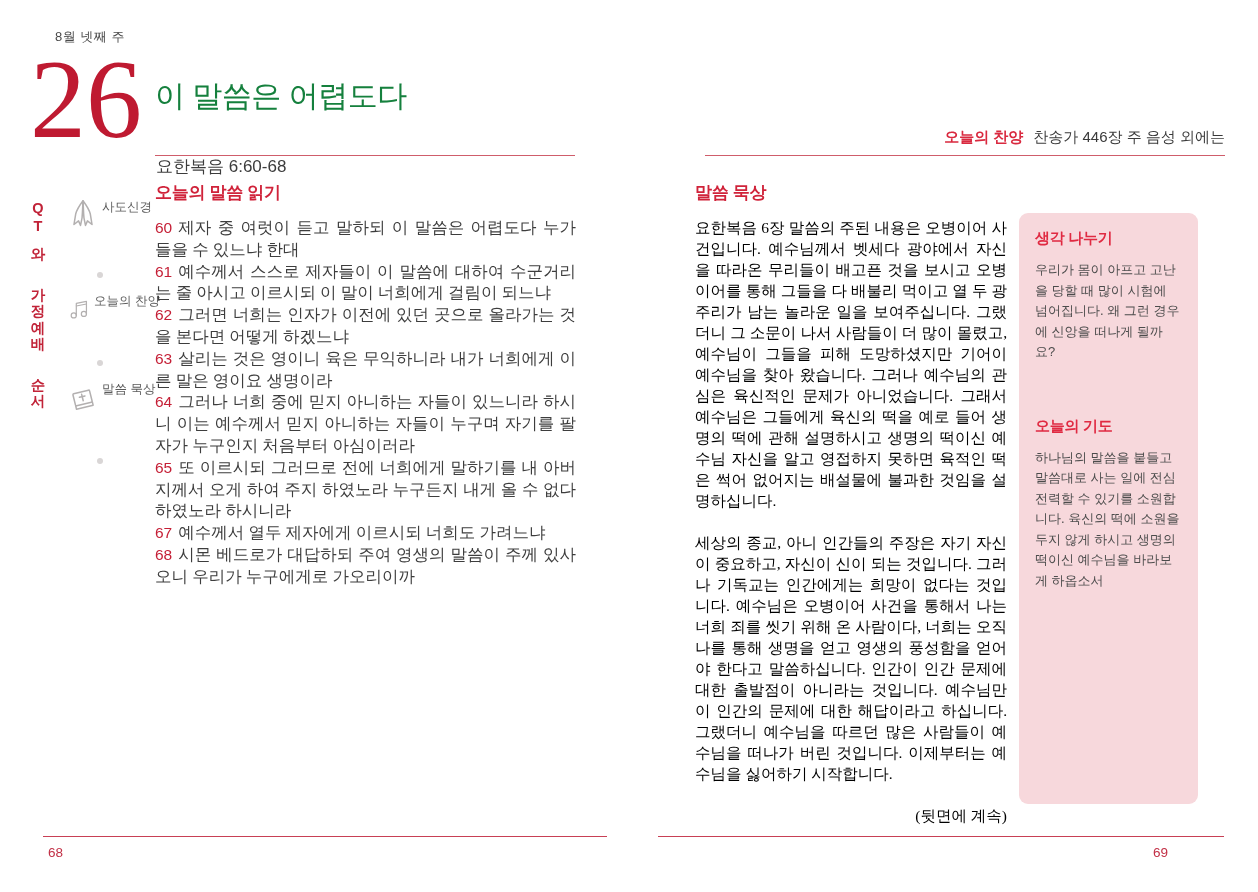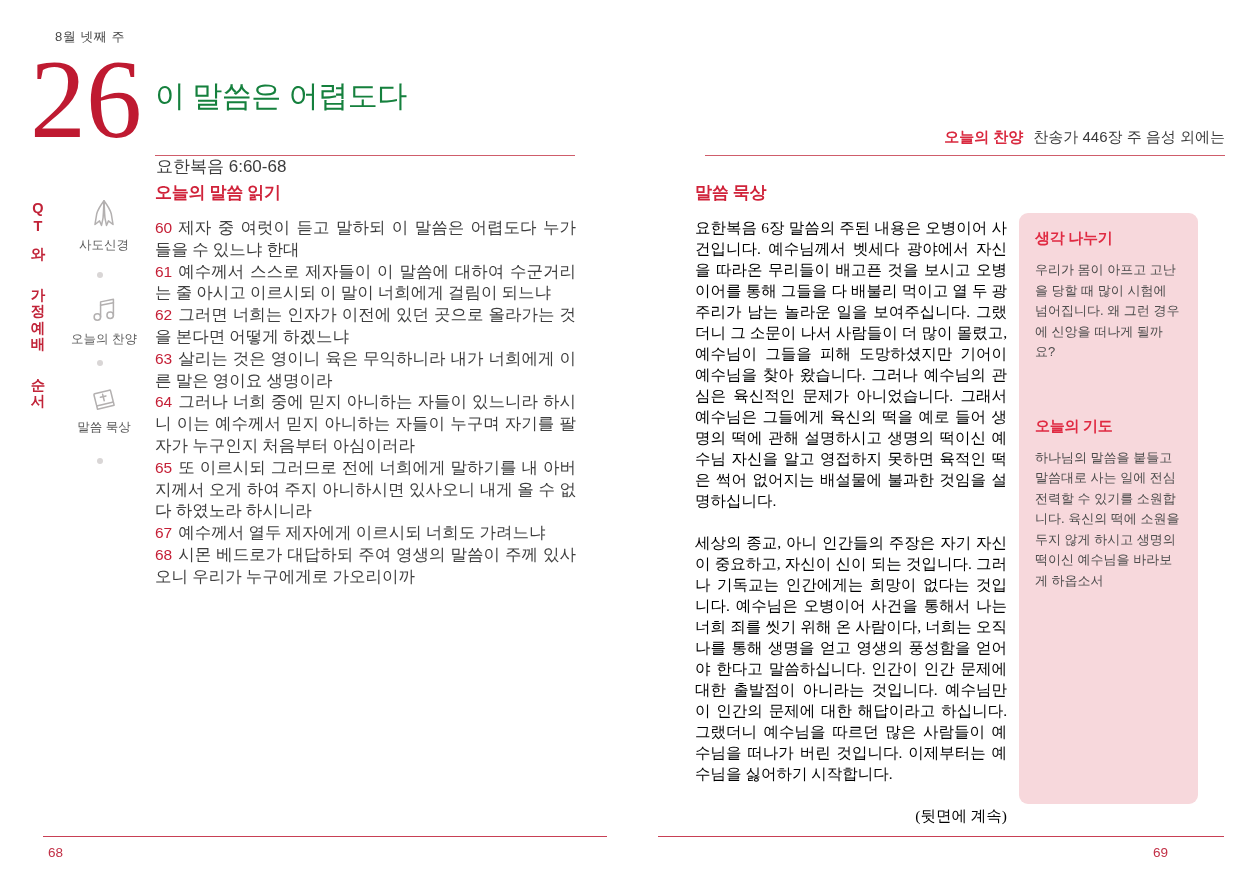--- a/index.html
+++ b/index.html
@@ -19,21 +19,21 @@
   .rule.bottom-right { left:658px; top:836px; width:566px; border-color:#c84055; }
 
   .hymn-line { position:absolute; left:700px; top:128px; width:525px; text-align:right; font-size:15px; color:#3a3a3a; }
   .hymn-line .hymn-label { color:#d9293f; font-weight:700; margin-right:10px; }
 
   .vertical-label { position:absolute; left:28px; top:200px; display:flex; flex-direction:column; gap:24px;
                     color:#c12338; font-size:14.5px; font-weight:600; }
   .vertical-label span { writing-mode:vertical-rl; text-orientation:upright; letter-spacing:2px; }
 
   .order-col { position:absolute; left:52px; top:196px; width:96px; height:360px; }
-  .order-item { position:absolute; left:4px; width:96px; display:flex; flex-direction:column; align-items:center; }
+  .order-item { position:absolute; left:12px; width:96px; display:flex; flex-direction:row; }
   .order-item svg { width:38px; height:38px; stroke:#b3b0b0; fill:none; stroke-width:1.6; stroke-linecap:round; stroke-linejoin:round; }
   .order-item .order-label { margin-top:3px; font-size:12.5px; color:#5a5a5a; white-space:nowrap; }
   .order-dot { position:absolute; left:45px; width:6px; height:6px; border-radius:50%; background:#d9d6d6; }
 
   .reading-col { position:absolute; left:155px; top:181px; width:421px; }
   .section-heading { font-size:17px; font-weight:700; color:#d0233a; margin-bottom:13px; letter-spacing:-.3px; }
   .verse { font-family:"Liberation Serif","DejaVu Serif",serif; font-size:16.5px; line-height:21.8px;
            color:#3d3d3d; text-align:justify; }
   .vnum { font-family:"Liberation Sans","DejaVu Sans",sans-serif; font-size:15.5px; font-weight:500;
           color:#c51f36; margin-right:6px; }
@@ -116,21 +116,21 @@
 
   </div>
 
   <div class="reading-col">
     <div class="section-heading">오늘의 말씀 읽기</div>
     <p class="verse"><span class="vnum">60</span><span>제자 중 여럿이 듣고 말하되 이 말씀은 어렵도다 누가 들을 수 있느냐 한대</span></p>
     <p class="verse"><span class="vnum">61</span><span>예수께서 스스로 제자들이 이 말씀에 대하여 수군거리는 줄 아시고 이르시되 이 말이 너희에게 걸림이 되느냐</span></p>
     <p class="verse"><span class="vnum">62</span><span>그러면 너희는 인자가 이전에 있던 곳으로 올라가는 것을 본다면 어떻게 하겠느냐</span></p>
     <p class="verse"><span class="vnum">63</span><span>살리는 것은 영이니 육은 무익하니라 내가 너희에게 이른 말은 영이요 생명이라</span></p>
     <p class="verse"><span class="vnum">64</span><span>그러나 너희 중에 믿지 아니하는 자들이 있느니라 하시니 이는 예수께서 믿지 아니하는 자들이 누구며 자기를 팔 자가 누구인지 처음부터 아심이러라</span></p>
-    <p class="verse"><span class="vnum">65</span><span>또 이르시되 그러므로 전에 너희에게 말하기를 내 아버지께서 오게 하여 주지 아니하시면 있사오니 내게 올 수 없다 하였노라 하시니라</span></p>
+    <p class="verse"><span class="vnum">65</span><span>또 이르시되 그러므로 전에 너희에게 말하기를 내 아버지께서 오게 하여 주지 하였노라 누구든지 내게 올 수 없다 하였노라 하시니라</span></p>
     <p class="verse"><span class="vnum">67</span><span>예수께서 열두 제자에게 이르시되 너희도 가려느냐</span></p>
     <p class="verse"><span class="vnum">68</span><span>시몬 베드로가 대답하되 주여 영생의 말씀이 주께 있사오니 우리가 누구에게로 가오리이까</span></p>
   </div>
 
   <div class="meditation-col">
     <div class="section-heading">말씀 묵상</div>
     <p class="para">요한복음 6장 말씀의 주된 내용은 오병이어 사건입니다. 예수님께서 벳세다 광야에서 자신을 따라온 무리들이 배고픈 것을 보시고 오병이어를 통해 그들을 다 배불리 먹이고 열 두 광주리가 남는 놀라운 일을 보여주십니다. 그랬더니 그 소문이 나서 사람들이 더 많이 몰렸고, 예수님이 그들을 피해 도망하셨지만 기어이 예수님을 찾아 왔습니다. 그러나 예수님의 관심은 육신적인 문제가 아니었습니다. 그래서 예수님은 그들에게 육신의 떡을 예로 들어 생명의 떡에 관해 설명하시고 생명의 떡이신 예수님 자신을 알고 영접하지 못하면 육적인 떡은 썩어 없어지는 배설물에 불과한 것임을 설명하십니다.</p>
     <p class="para">세상의 종교, 아니 인간들의 주장은 자기 자신이 중요하고, 자신이 신이 되는 것입니다. 그러나 기독교는 인간에게는 희망이 없다는 것입니다. 예수님은 오병이어 사건을 통해서 나는 너희 죄를 씻기 위해 온 사람이다, 너희는 오직 나를 통해 생명을 얻고 영생의 풍성함을 얻어야 한다고 말씀하십니다. 인간이 인간 문제에 대한 출발점이 아니라는 것입니다. 예수님만이 인간의 문제에 대한 해답이라고 하십니다. 그랬더니 예수님을 따르던 많은 사람들이 예수님을 떠나가 버린 것입니다. 이제부터는 예수님을 싫어하기 시작합니다.</p>
     <p class="continuation">(뒷면에 계속)</p>
   </div>

